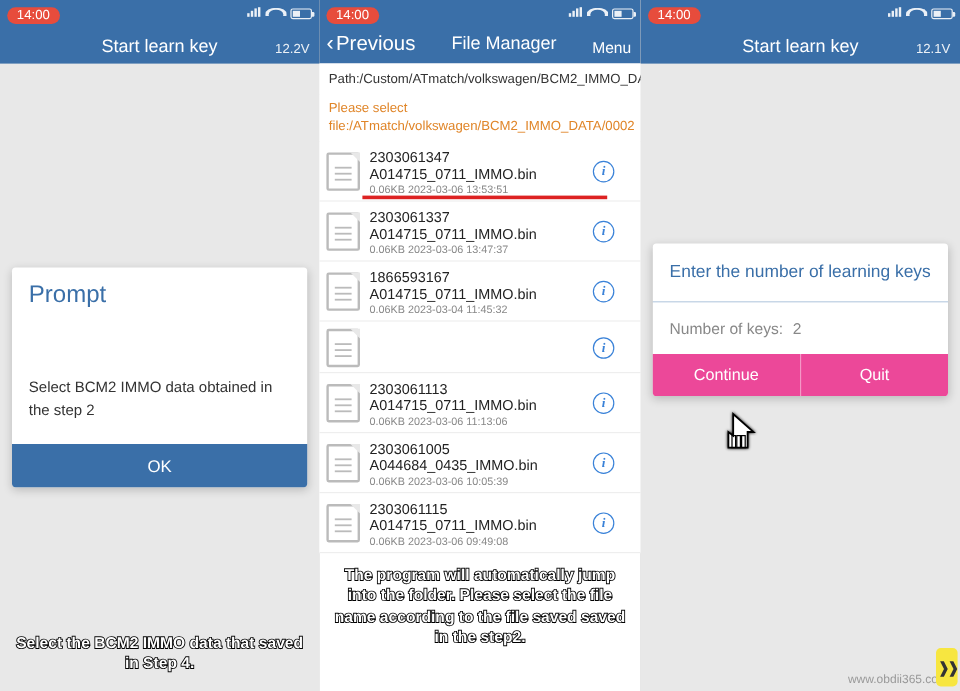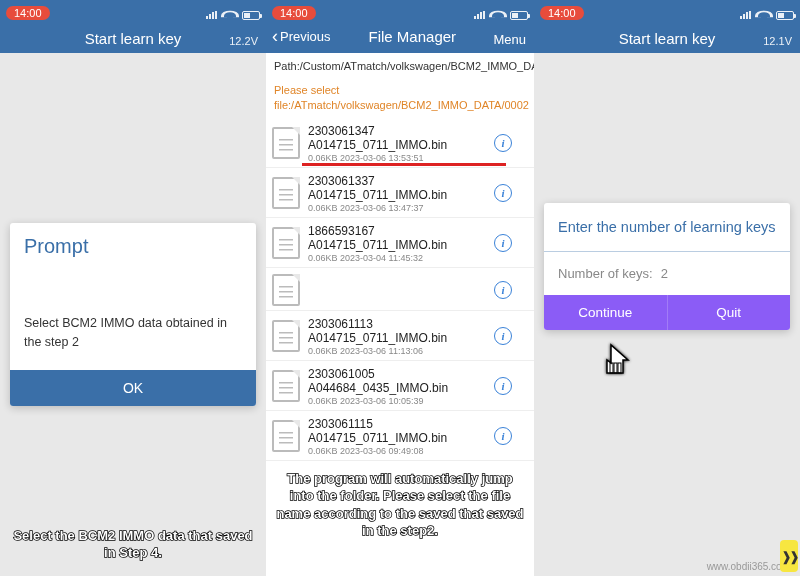--- a/index.html
+++ b/index.html
@@ -1,28 +1,28 @@
 <!DOCTYPE html>
 <html><head>
 <meta charset="utf-8">
 <style>
   * { box-sizing: border-box; margin: 0; padding: 0; font-family: -apple-system, Helvetica, Arial, sans-serif; }
   body { background: #000; width: 800px; height: 576px; overflow: hidden; position: relative; }
   .panels { display: flex; width: 800px; height: 576px; }
   .panel { width: 266px; height: 576px; background: #e8e8e8; position: relative; overflow: hidden; display:flex; flex-direction:column;}
   .panel:nth-child(2){ width:268px;}
   .topbar { height: 53px; background: #3a6fa8; color: white; position: relative; display:flex; align-items:flex-end; padding-bottom:6px;}
-  .status-row { position: absolute; top: 4px; left:0; right:0; height:18px; display:flex; justify-content:flex-end; align-items:flex-end; padding:0 6px; gap:4px;}
+  .status-row { position: absolute; top: 4px; left:0; right:0; height:18px; display:flex; justify-content:flex-end; align-items:flex-start; padding:0 6px; gap:4px;}
   .time-pill { position:absolute; top:2px; left:6px; background:#e74c3c; color:white; border-radius:10px; padding:1px 8px; font-size:11px; font-weight:500;}
   .status-icons { display:flex; gap:3px; align-items:center; font-size:10px; opacity:.9;}
   .nav-row { display:flex; align-items:center; width:100%; padding:0 6px; font-size:14px;}
   .nav-title { flex:1; text-align:center; font-size:15px;}
   .voltage { font-size:11px; opacity:.9; position:absolute; right:8px; bottom:6px;}
   .back-chevron { font-size:18px; margin-right:2px;}
-  .nav-prev { font-size:13px;}
+  .nav-prev { font-size:17px;}
   .nav-menu { font-size:13px; position:absolute; right:8px; bottom:6px;}
   .body { flex:1; position:relative;}
   
   .dialog { position:absolute; left:10px; right:10px; top:170px; background:white; border-radius:3px; box-shadow:0 2px 8px rgba(0,0,0,.2);}
   .dialog-title { color:#3a6fa8; font-size:20px; padding:12px 14px 8px;}
   .dialog-msg { color:#333; font-size:12.5px; padding:4px 14px 18px; line-height:1.5;margin-top:44px;}
   .dialog-btn { background:#3a6fa8; color:white; text-align:center; padding:10px; font-size:14px; border-radius:0 0 3px 3px;}
   
   .path-line { background:white; font-size:11px; color:#333; padding:6px 8px; line-height:1.3;}
   .hint-line { background:white; font-size:11px; color:#e08528; padding:4px 8px 6px; line-height:1.3;}
@@ -37,21 +37,21 @@
   .info-icon { width:18px; height:18px; border:1.5px solid #3a82d8; border-radius:50%; color:#3a82d8; display:flex; align-items:center; justify-content:center; font-size:11px; font-style:italic; font-weight:bold; font-family:serif; align-self:center;}
   .red-line { position:absolute; left:36px; right:28px; bottom:1px; height:2.5px; background:#d22;}
   
   .dialog2 { position:absolute; left:10px; right:10px; top:150px; background:white; border-radius:3px; box-shadow:0 2px 8px rgba(0,0,0,.2);}
   .dialog2-title { color:#3a6fa8; font-size:14.5px; padding:14px 14px 10px; line-height:1.4;}
   .hr { height:1px; background:#3a6fa8; opacity:.35; margin:4px 0 0;}
   .field-row { display:flex; align-items:center; padding:14px 14px 14px; gap:8px; }
   .field-label { color:#888; font-size:13px;}
   .field-value { flex:1; color:#888; font-size:13px;}
   .dialog2-btns { display:flex;}
-  .dialog2-btn { flex:1; background:#8b5cf6; color:white; text-align:center; padding:10px; font-size:13.5px;}
+  .dialog2-btn { flex:1; background:#ec4899; color:white; text-align:center; padding:10px; font-size:13.5px;}
   .dialog2-btn.left{ border-radius:0 0 0 3px;}
   .dialog2-btn.right{ border-radius:0 0 3px 0; border-left:1px solid rgba(255,255,255,.2);}
   .cursor { position:absolute; left:68px; top:290px; }
   .cursor svg{ filter: drop-shadow(0 0 1.5px #000);}
   
   .caption { position:absolute; bottom:14px; left:8px; right:8px; color:white; font-weight:700; font-size:13px; text-align:center; line-height:1.35; -webkit-text-stroke:1.5px #000; paint-order:stroke fill;}
   .watermark { position:absolute; right:10px; bottom:4px; color:#999; font-size:10px;}
   .arrow-pill { position:absolute; right:2px; bottom:4px; width:18px; height:32px; background:#f7e640; border-radius:4px; display:flex; align-items:center; justify-content:center; color:#333; font-size:13px; letter-spacing:-3px;}
   .signal::before{content:"";display:inline-block;width:12px;height:8px;background:linear-gradient(#fff,#fff) 0 5px/2px 3px no-repeat,linear-gradient(#fff,#fff) 3px 3px/2px 5px no-repeat,linear-gradient(#fff,#fff) 6px 1px/2px 7px no-repeat,linear-gradient(#fff,#fff) 9px 0/2px 8px no-repeat;}
   .wifi::before{content:"";display:inline-block;width:12px;height:9px;border:3px solid #fff;border-bottom:none;border-radius:12px 12px 0 0;transform:scaleY(.6);}
@@ -165,21 +165,21 @@
           <div class="file-row">
             <div class="file-icon"></div>
             <div class="file-info">
               <div class="file-id">2303061115</div>
               <div class="file-name">A014715_0711_IMMO.bin</div>
               <div class="file-meta">0.06KB 2023-03-06 09:49:08</div>
             </div>
             <div class="info-icon">i</div>
           </div>
         </div>
-      <div class="caption" style="bottom:36px;">The program will automatically jump into the folder. Please select the file name according to the saved that saved in the step2.</div>
+      <div class="caption" style="bottom:36px;">The program will automatically jump into the folder. Please select the file name according to the file saved saved in the step2.</div>
     </div>
   </div>
 
   <div class="panel">
     <div class="topbar">
       <div class="status-row">
         <span class="time-pill">14:00</span>
         <span class="status-icons">
           <span class="signal"></span>
           <span class="wifi"></span>

